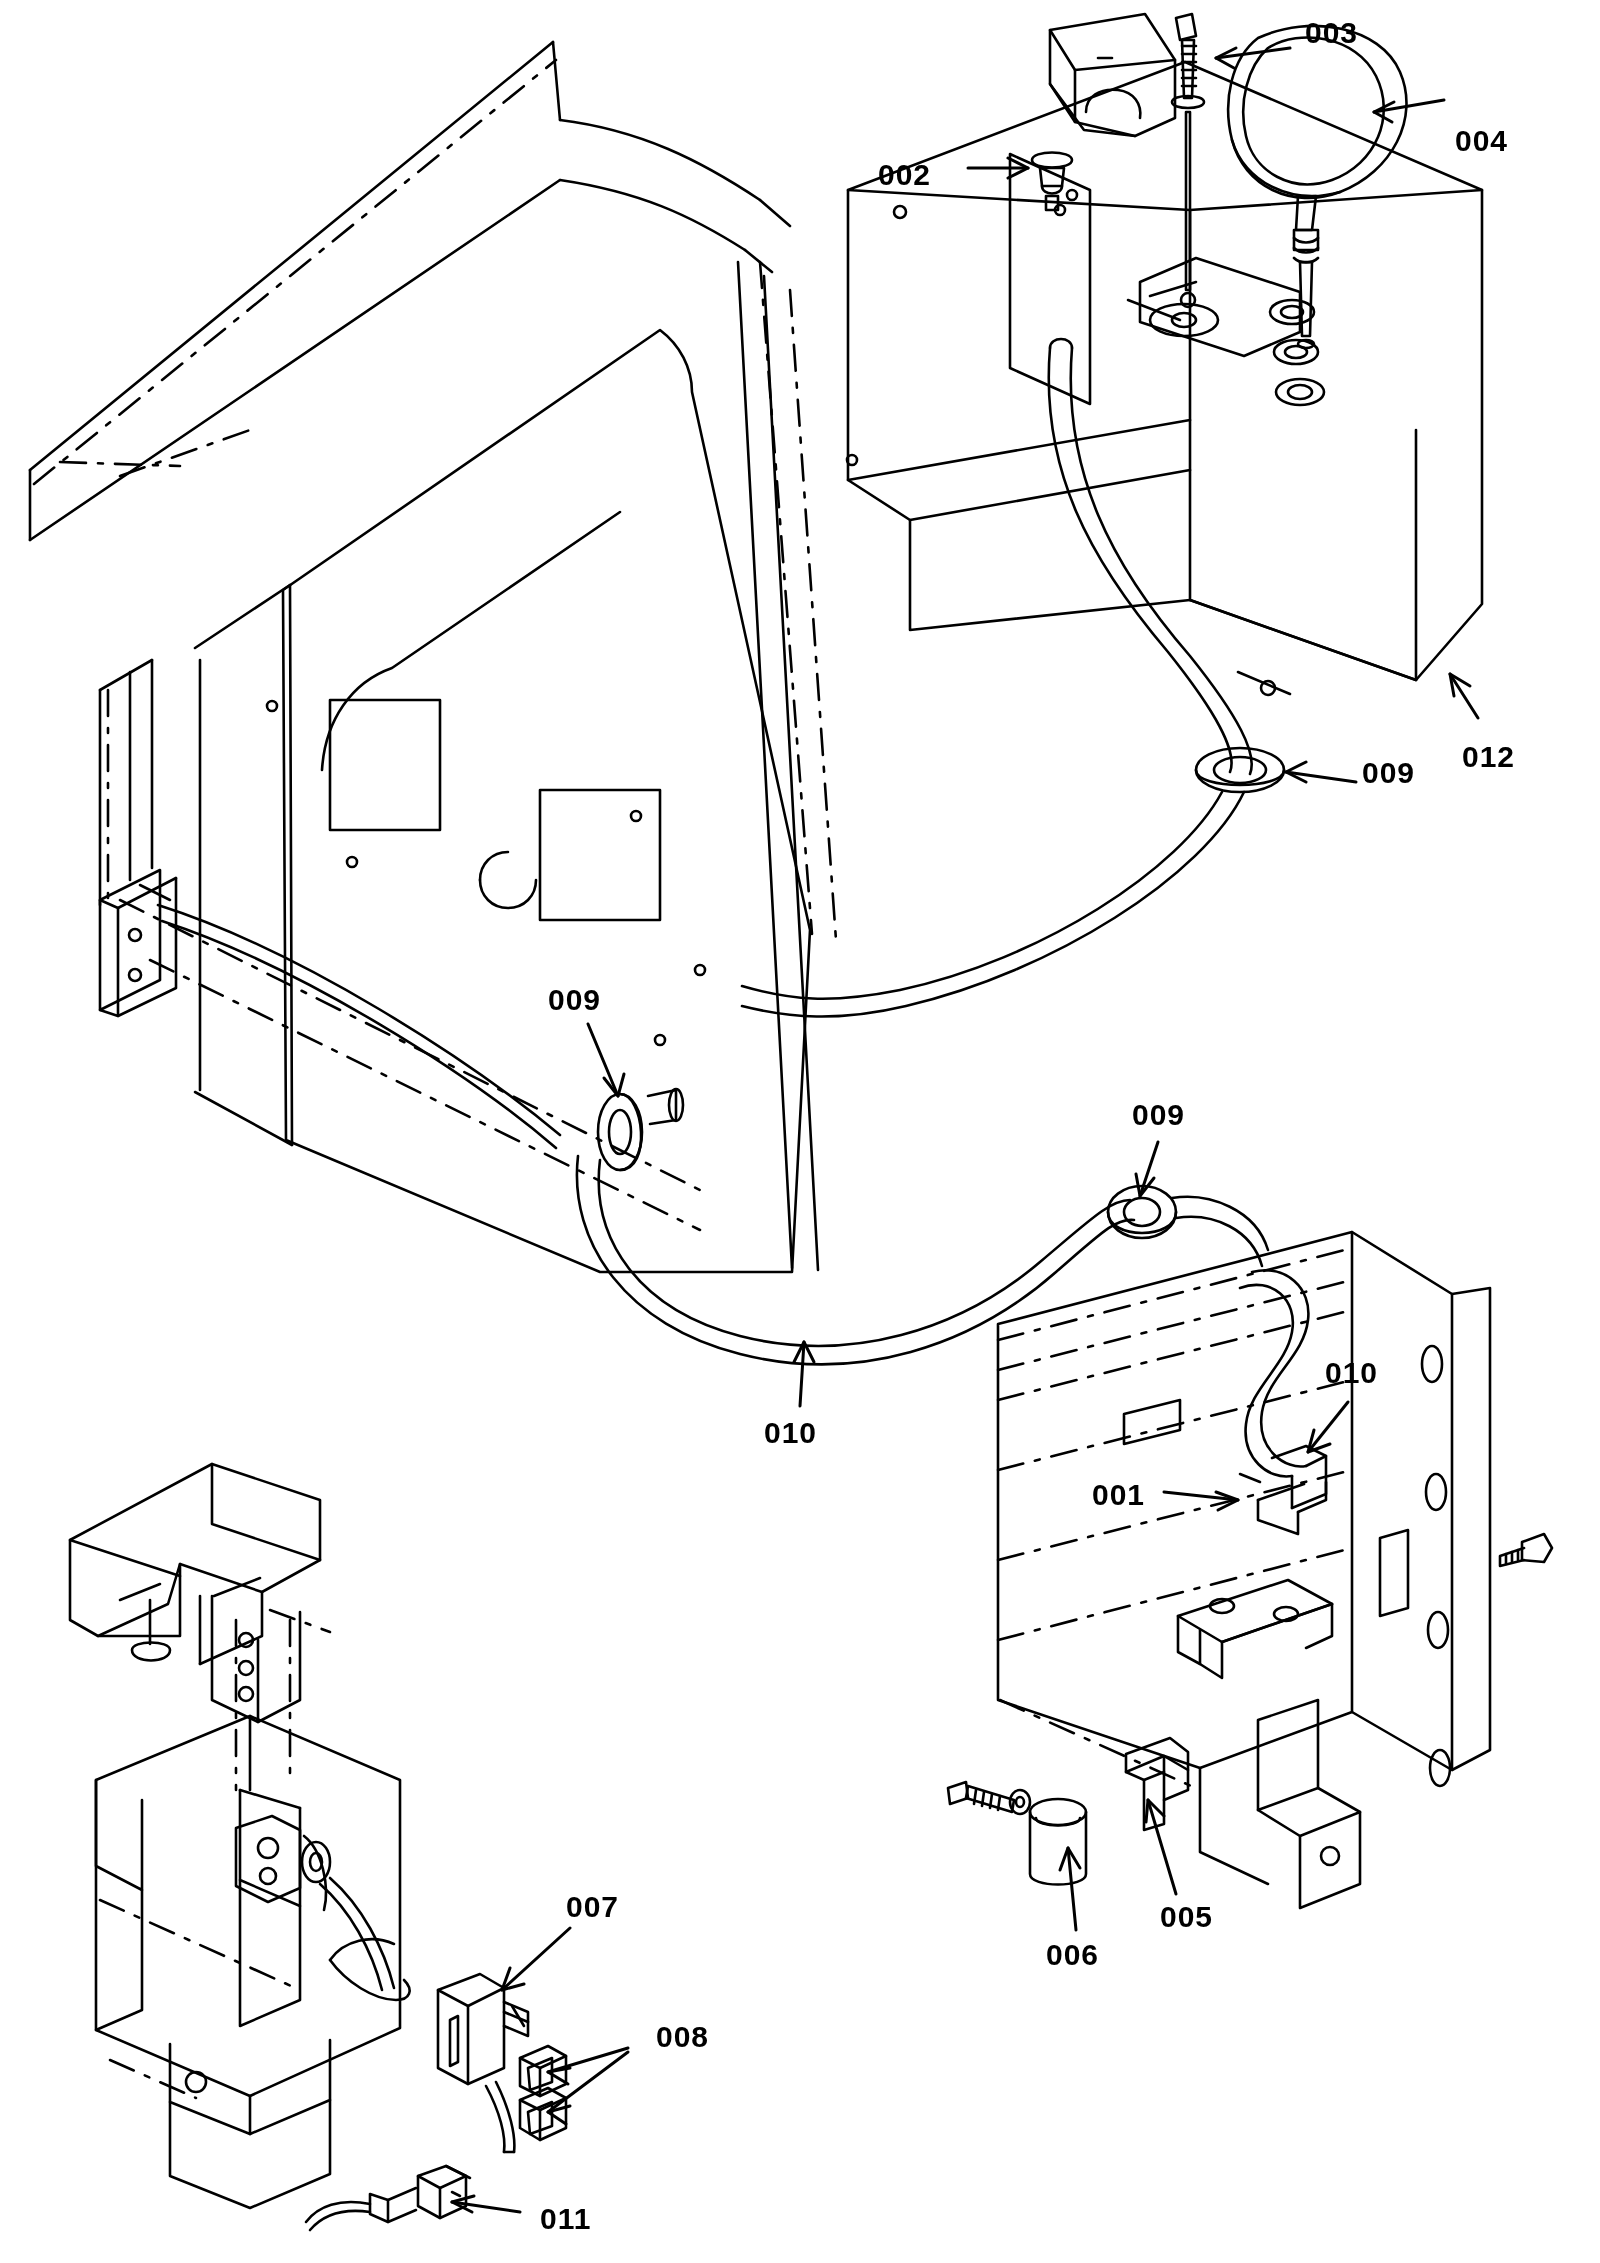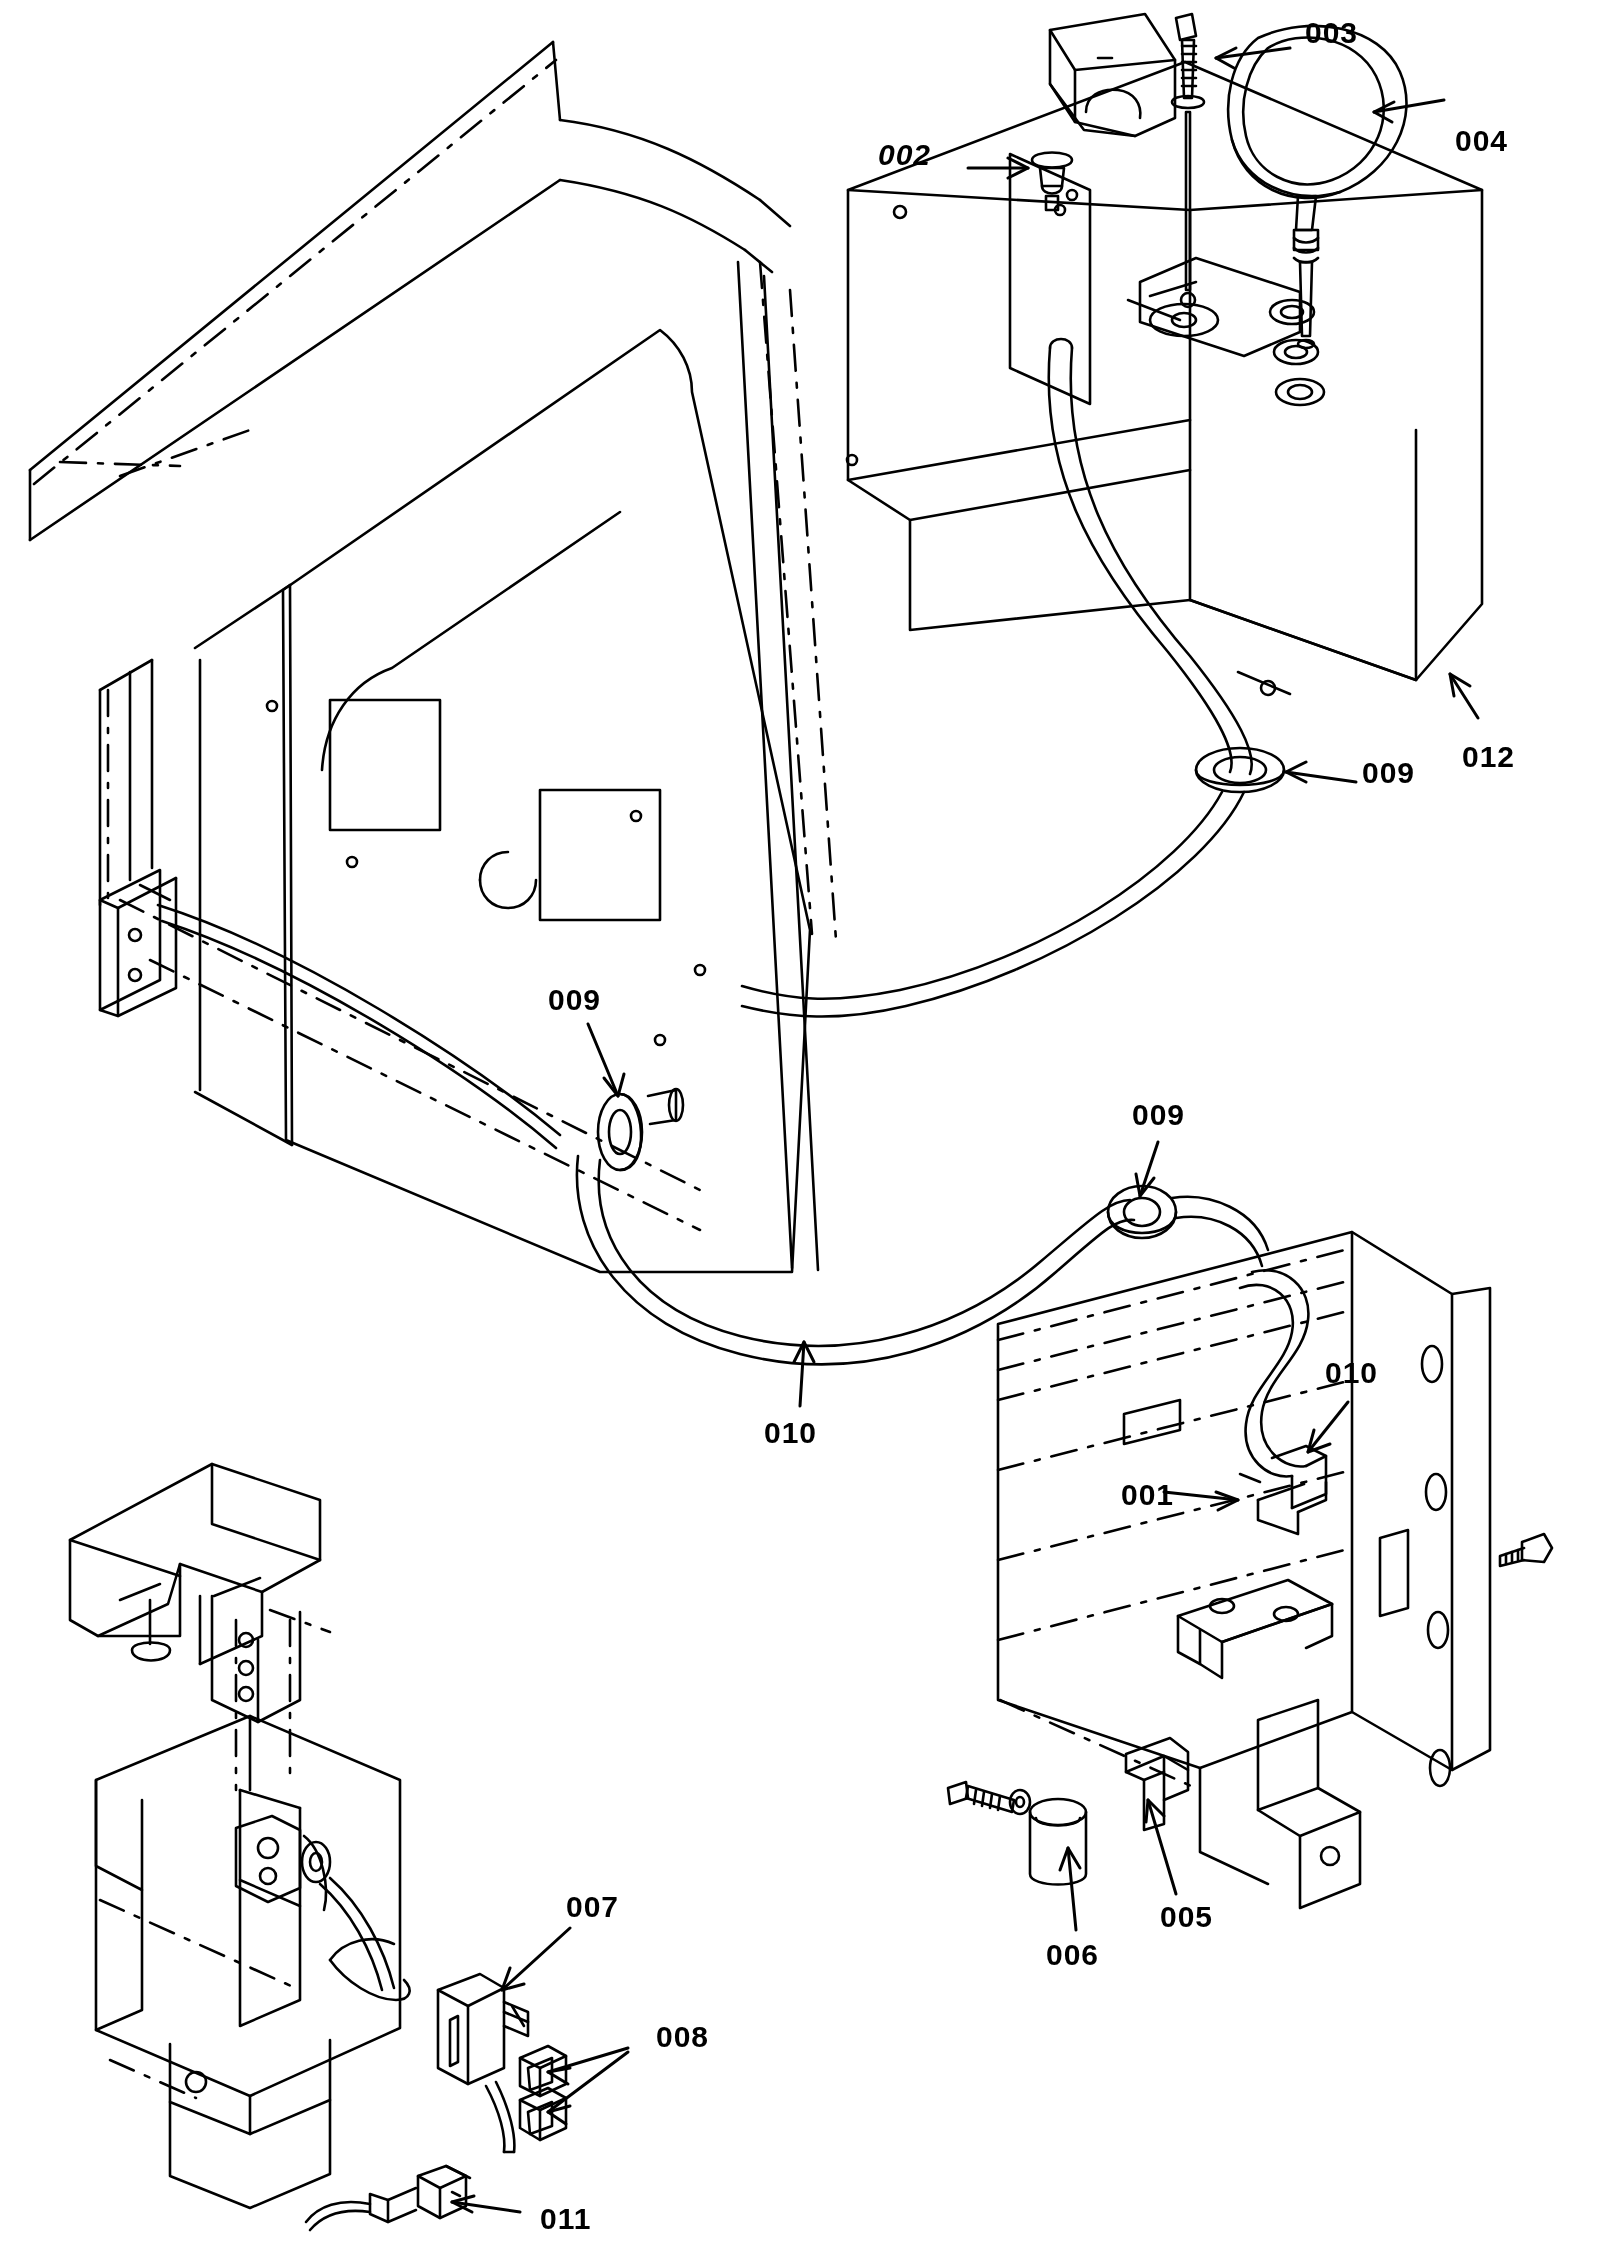--- a/index.html
+++ b/index.html
@@ -412,27 +412,27 @@
 
         <path d="M520 2212 L452 2202"></path>
         <path d="M452 2202 L474 2196 M452 2202 L472 2212"></path>
       </g>
 
     </g>
   </svg>
 
   <div class="callout" style="left:1305px; top:18px;text-align:center;">003</div>
   <div class="callout" style="left:1455px; top:78px;margin-top:48px;">004</div>
-  <div class="callout" style="left:878px;  top:140px;font-style:italic;">002</div>
+  <div class="callout" style="left:878px;  top:160px;">002</div>
   <div class="callout" style="left:1362px; top:758px;">009</div>
   <div class="callout" style="left:1462px; top:742px;">012</div>
   <div class="callout" style="left:548px;  top:985px;">009</div>
   <div class="callout" style="left:1132px; top:1100px;">009</div>
   <div class="callout" style="left:1325px; top:1358px;">010</div>
-  <div class="callout" style="left:1092px; top:1480px;margin-left:29px;">001</div>
+  <div class="callout" style="left:1092px; top:1480px;">001</div>
   <div class="callout" style="left:764px;  top:1418px;">010</div>
   <div class="callout" style="left:1160px; top:1902px;">005</div>
   <div class="callout" style="left:1046px; top:1940px;">006</div>
   <div class="callout" style="left:566px;  top:1892px;">007</div>
   <div class="callout" style="left:656px;  top:2022px;">008</div>
   <div class="callout" style="left:540px;  top:2204px;">011</div>
 
 </div>
 
 </body></html>

